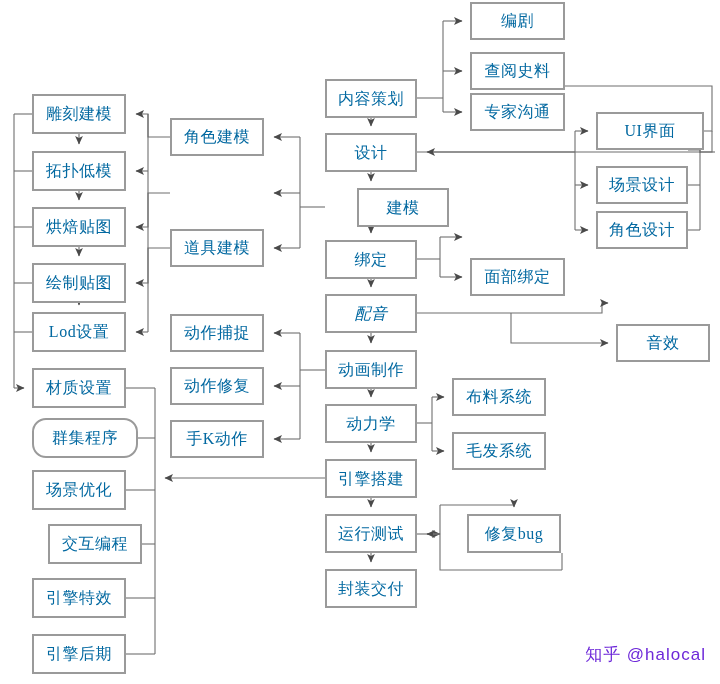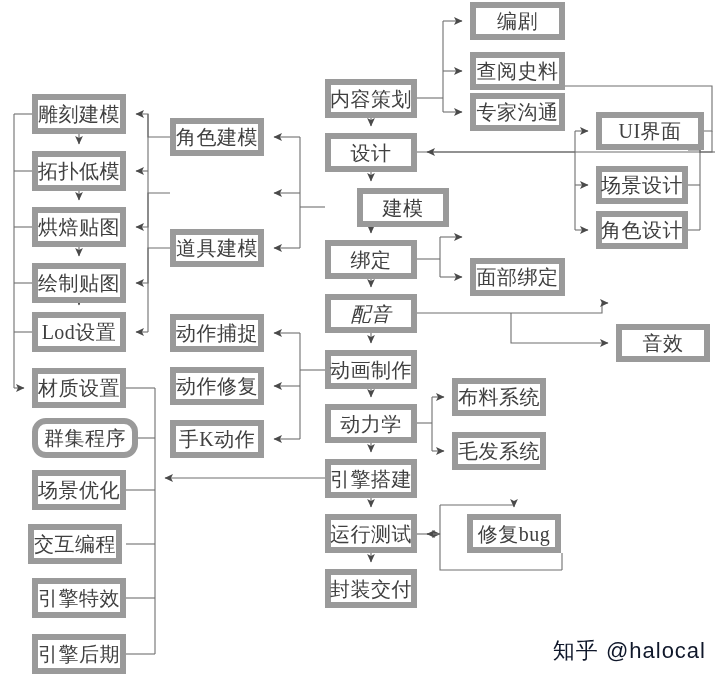--- a/index.html
+++ b/index.html
@@ -17,41 +17,41 @@
   }
   #edges{
     position:absolute;
     left:0;top:0;
     width:720px;height:684px;
     pointer-events:none;
   }
   .node{
     position:absolute;
     box-sizing:border-box;
-    border:6px solid #0f766e;
+    border:2px solid #0f766e;
     background:#ffffff;
     display:flex;
     align-items:center;
     justify-content:center;
-    font-size:20px;
+    font-size:16px;
     line-height:1;
     letter-spacing:0.5px;
-    color:#404040;
+    color:#0369a1;
     white-space:nowrap;
     z-index:2;
   }
   .node.latin{
     font-family:"Liberation Serif","DejaVu Serif",serif;
   }
   #watermark{
     position:absolute;
     right:14px;
     bottom:18px;
-    font-size:22px;
-    color:#0f172a;
+    font-size:17px;
+    color:#6d28d9;
     letter-spacing:1px;
     font-family:"Liberation Sans","DejaVu Sans",sans-serif;
     z-index:3;
     user-select:none;
   }
 </style>
 </head>
 <body>
 
 <div id="canvas" style="background: rgb(255, 255, 255);">
@@ -174,21 +174,21 @@
   </svg>
 
   <div class="node" style="left: 32px; top: 94px; width: 94px; height: 40px; border-color: rgb(154, 154, 154);">雕刻建模</div>
   <div class="node" style="left: 32px; top: 151px; width: 94px; height: 40px; border-color: rgb(154, 154, 154);">拓扑低模</div>
   <div class="node" style="left: 32px; top: 207px; width: 94px; height: 40px; border-color: rgb(154, 154, 154);">烘焙贴图</div>
   <div class="node" style="left: 32px; top: 263px; width: 94px; height: 40px; border-color: rgb(154, 154, 154);">绘制贴图</div>
   <div class="node latin" style="left: 32px; top: 312px; width: 94px; height: 40px; border-color: rgb(154, 154, 154);">Lod设置</div>
   <div class="node" style="left: 32px; top: 368px; width: 94px; height: 40px; border-color: rgb(154, 154, 154);">材质设置</div>
   <div class="node" style="left: 32px; top: 418px; width: 106px; height: 40px; border-color: rgb(154, 154, 154); border-radius: 14px;">群集程序</div>
   <div class="node" style="left: 32px; top: 470px; width: 94px; height: 40px; border-color: rgb(154, 154, 154);">场景优化</div>
-  <div class="node" style="left: 28px; top: 524px; width: 94px; height: 40px; border-color: rgb(154, 154, 154);">交互编程</div>
+  <div class="node" style="left: 48px; top: 524px; width: 94px; height: 40px; border-color: rgb(154, 154, 154);">交互编程</div>
   <div class="node" style="left: 32px; top: 578px; width: 94px; height: 40px; border-color: rgb(154, 154, 154);">引擎特效</div>
   <div class="node" style="left: 32px; top: 634px; width: 94px; height: 40px; border-color: rgb(154, 154, 154);">引擎后期</div>
 
   <div class="node" style="left: 170px; top: 118px; width: 94px; height: 38px; border-color: rgb(154, 154, 154);">角色建模</div>
   <div class="node" style="left: 170px; top: 229px; width: 94px; height: 38px; border-color: rgb(154, 154, 154);">道具建模</div>
   <div class="node" style="left: 170px; top: 314px; width: 94px; height: 38px; border-color: rgb(154, 154, 154);">动作捕捉</div>
   <div class="node" style="left: 170px; top: 367px; width: 94px; height: 38px; border-color: rgb(154, 154, 154);">动作修复</div>
   <div class="node latin" style="left: 170px; top: 420px; width: 94px; height: 38px; border-color: rgb(154, 154, 154);">手K动作</div>
 
   <div class="node" style="left: 325px; top: 79px; width: 92px; height: 39px; border-color: rgb(154, 154, 154);">内容策划</div>

